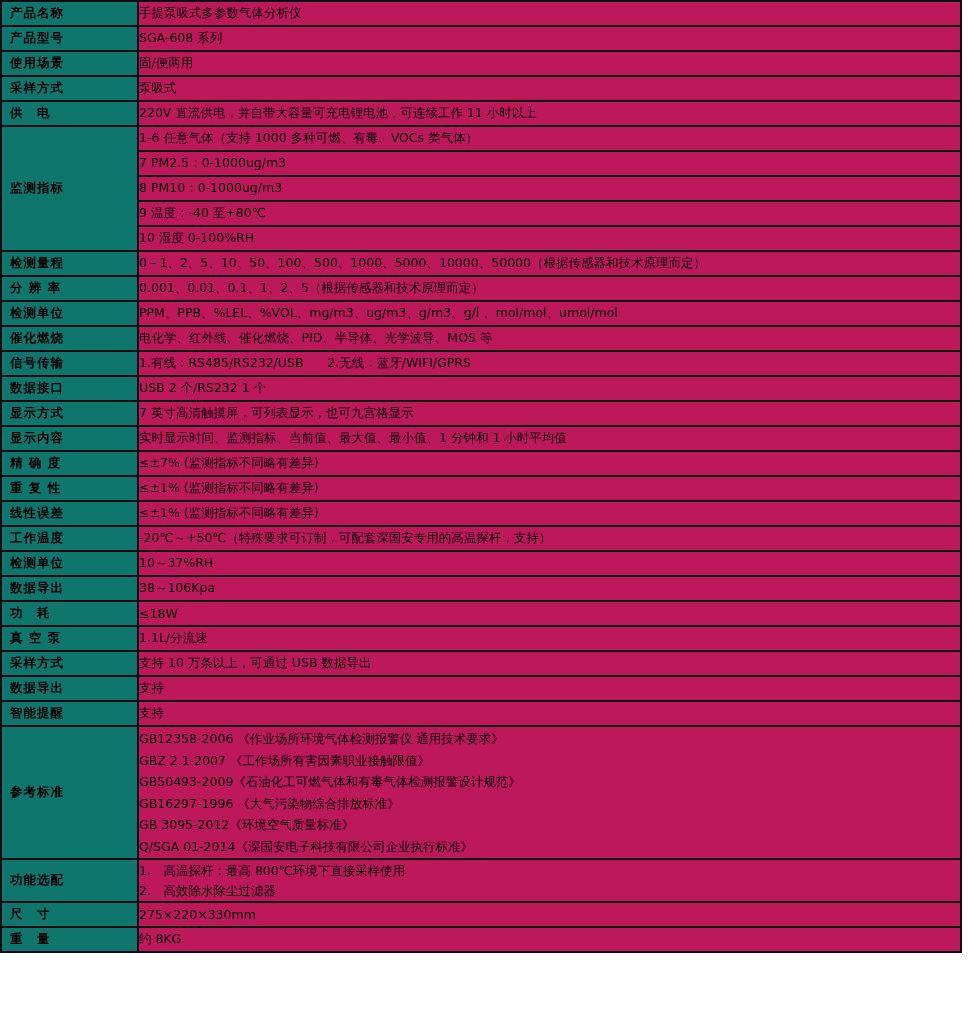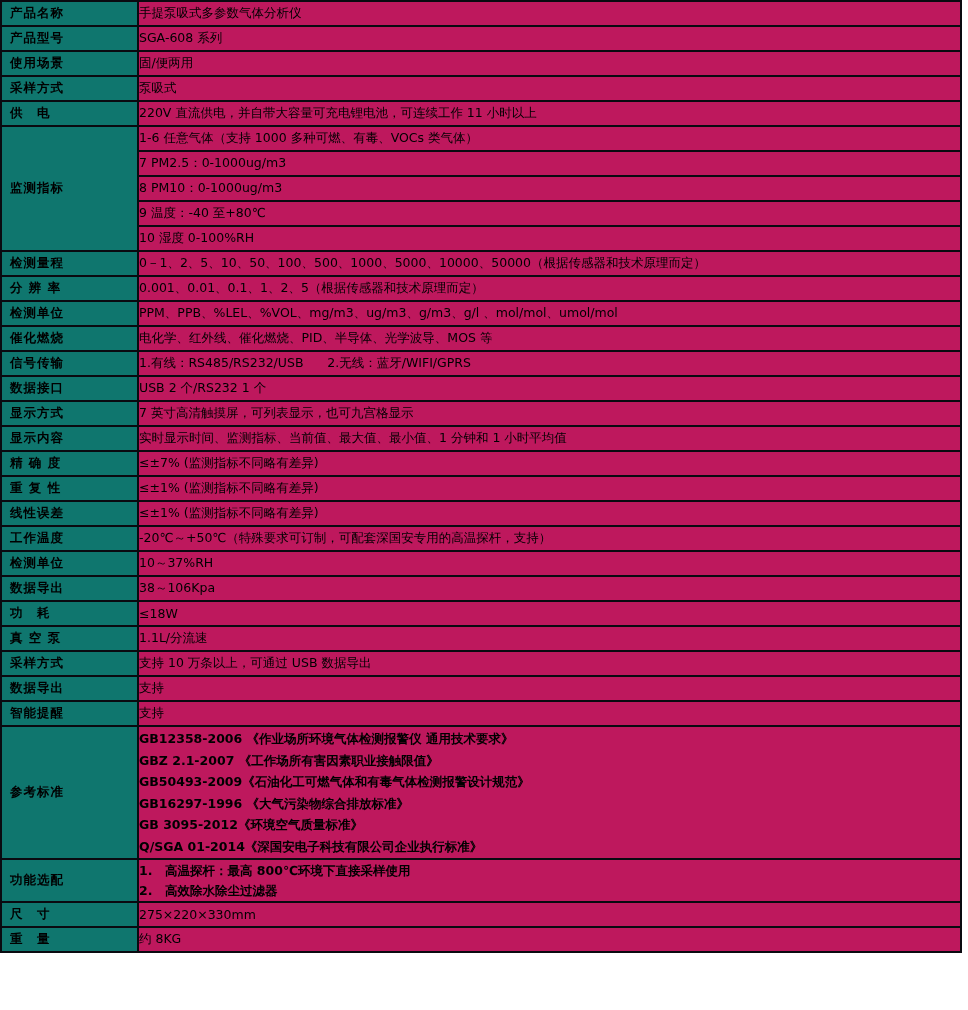--- a/index.html
+++ b/index.html
@@ -35,21 +35,21 @@
     letter-spacing:1px;
   }
   table.spec td{
     background:#be185d;
     padding:1px 6px 1px 0;
     white-space:pre;
     overflow:hidden;
   }
   tr.std{ height:25px; }
   td.multiline{ vertical-align:top; padding-top:3px; padding-bottom:3px; }
-  td.multiline .line{ line-height:21.5px;font-weight:bold; }
+  td.multiline .line{ line-height:21.5px; }
   td.multiline.opts .line{ line-height:19.5px; }
 </style>
 </head>
 <body>
 
 <div class="page">
   <table class="spec">
     <colgroup>
       <col style="width:137px">
       <col>

